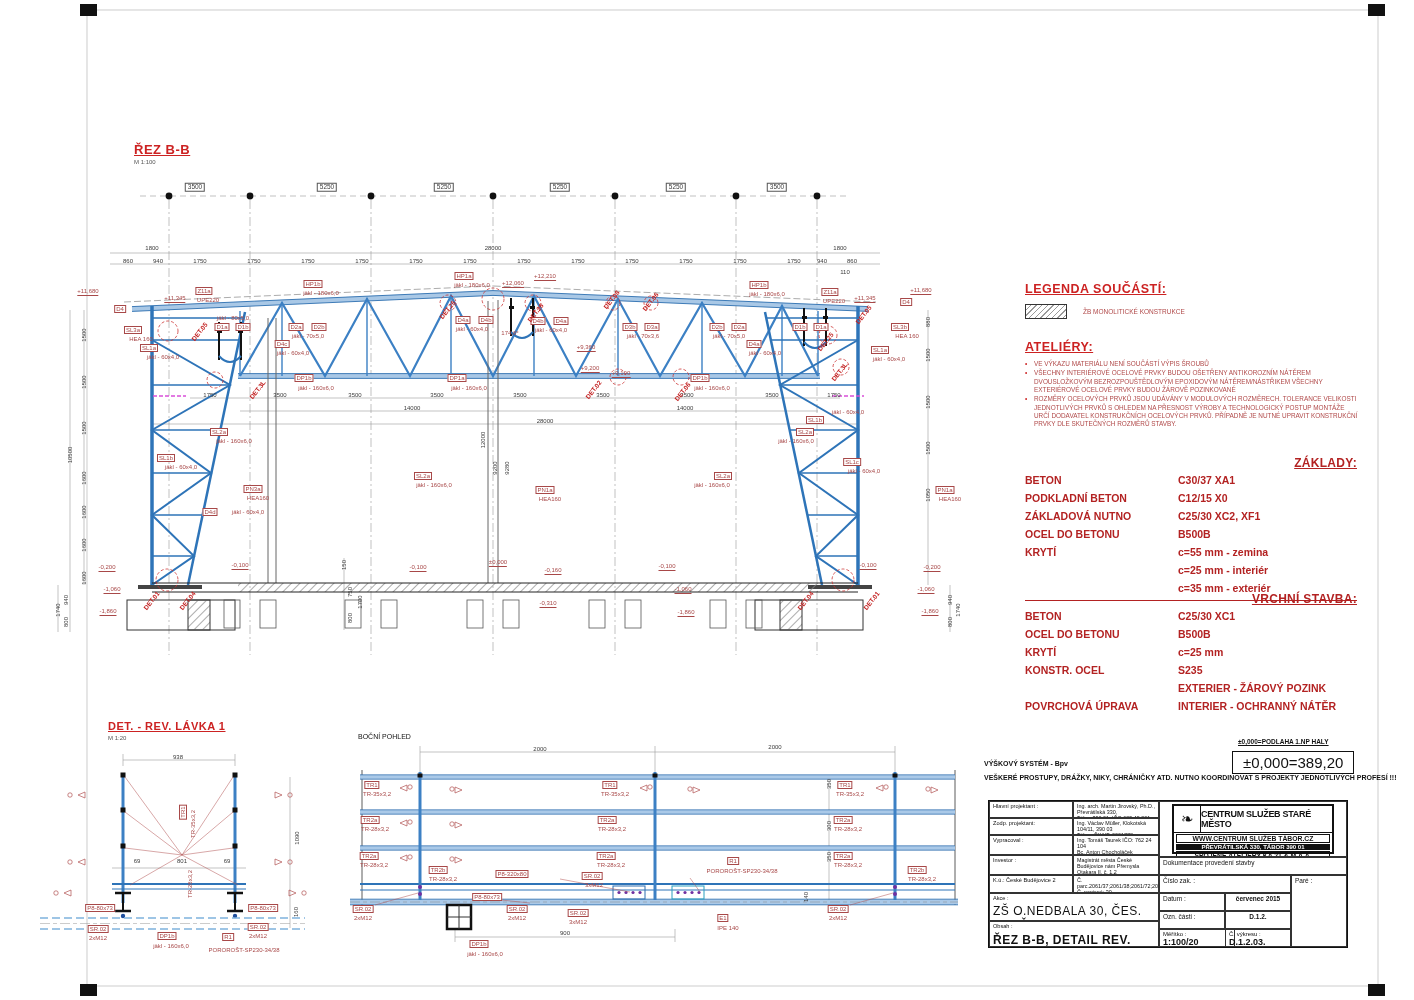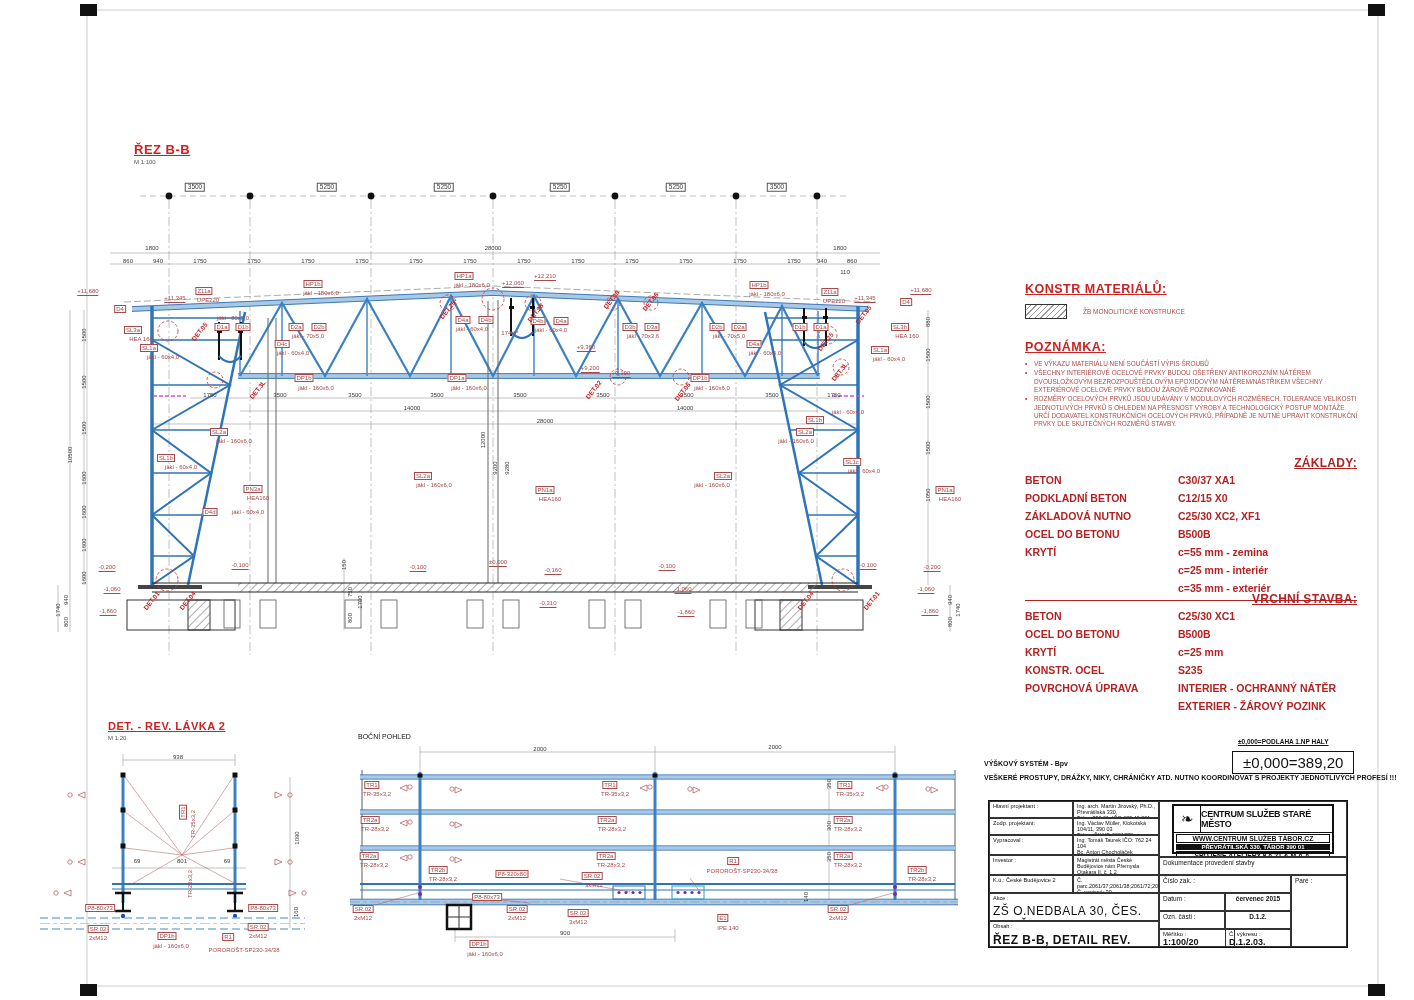--- a/index.html
+++ b/index.html
@@ -328,21 +328,21 @@
         <path d="M375,905 L418,893 M530,903 L472,897 M560,879 L630,892 M690,878 L700,892 M850,905 L893,893"></path>
       </g>
     </g>
   </svg>
 
   <div class="sec-title" style="left:134px;top:140px;">
     <span class="t">ŘEZ B-B</span>
     <span class="s">M 1:100</span>
   </div>
   <div class="sec-title det-title" style="left:108px;top:716px;">
-    <span class="t">DET. - REV. LÁVKA 2</span>
+    <span class="t">DET. - REV. LÁVKA 1</span>
     <span class="s">M 1:20</span>
   </div>
   <div class="note" style="left:358px;top:733px;font-size:7px;">BOČNÍ POHLED</div>
 
   <div class="layer">
       <div class="lbl dbox" style="left: 195px; top: 187px;">3500</div>
       <div class="lbl dbox" style="left: 327px; top: 187px;">5250</div>
       <div class="lbl dbox" style="left: 444px; top: 187px;">5250</div>
       <div class="lbl dbox" style="left: 560px; top: 187px;">5250</div>
       <div class="lbl dbox" style="left: 676px; top: 187px;">5250</div>
@@ -583,29 +583,29 @@
       <div class="lbl red" style="left: 485px; top: 954px;">jäkl - 160x6,0</div>
       <div class="lbl box" style="left: 723px; top: 918px;">E1</div>
       <div class="lbl red" style="left: 728px; top: 928px;">IPE 140</div>
       <div class="lbl dimr" style="left: 829px; top: 784px; transform: translate(-50%, -50%) rotate(-90deg);">350</div>
       <div class="lbl dimr" style="left: 829px; top: 826px; transform: translate(-50%, -50%) rotate(-90deg);">300</div>
       <div class="lbl dimr" style="left: 829px; top: 857px; transform: translate(-50%, -50%) rotate(-90deg);">350</div>
       <div class="lbl dimr" style="left: 806px; top: 897px; transform: translate(-50%, -50%) rotate(-90deg);">140</div>
     </div>
 
   <div class="rcol" style="left:1025px;top:282px;">
-    <div class="rcol-title">KONSTR MATERIÁLŮ:</div>
+    <div class="rcol-title">LEGENDA SOUČÁSTÍ:</div>
     <div class="legend-row">
       <div class="swatch"></div>
       <div class="legend-item">ŽB MONOLITICKÉ KONSTRUKCE</div>
     </div>
   </div>
 
   <div class="rcol" style="left:1025px;top:340px;">
-    <div class="rcol-title">POZNÁMKA:</div>
+    <div class="rcol-title">ATELIÉRY:</div>
     <ul class="pz">
       <li>VE VÝKAZU MATERIÁLU NENÍ SOUČÁSTÍ VÝPIS ŠROUBŮ</li>
       <li>VŠECHNY INTERIÉROVÉ OCELOVÉ PRVKY BUDOU OŠETŘENY ANTIKOROZNÍM NÁTĚREM DVOUSLOŽKOVÝM BEZROZPOUŠTĚDLOVÝM EPOXIDOVÝM NÁTĚREM/NÁSTŘIKEM VŠECHNY EXTERIÉROVÉ OCELOVÉ PRVKY BUDOU ŽÁROVĚ POZINKOVANÉ</li>
       <li>ROZMĚRY OCELOVÝCH PRVKŮ JSOU UDÁVÁNY V MODULOVÝCH ROZMĚRECH. TOLERANCE VELIKOSTI JEDNOTLIVÝCH PRVKŮ S OHLEDEM NA PŘESNOST VÝROBY A TECHNOLOGICKÝ POSTUP MONTÁŽE URČÍ DODAVATEL KONSTRUKČNÍCH OCELOVÝCH PRVKŮ. PŘÍPADNĚ JE NUTNÉ UPRAVIT KONSTRUKČNÍ PRVKY DLE SKUTEČNÝCH ROZMĚRŮ STAVBY.</li>
     </ul>
   </div>
 
   <div class="spec" style="top:456px;">
     <div class="spec-title">ZÁKLADY:</div>
     <div class="spec-row"><span>BETON</span><span class="v">C30/37 XA1</span></div>
@@ -616,22 +616,22 @@
     <div class="spec-row"><span></span><span class="v">c=25 mm - interiér</span></div>
     <div class="spec-row ul"><span></span><span class="v">c=35 mm - exteriér</span></div>
   </div>
 
   <div class="spec" style="top:592px;">
     <div class="spec-title">VRCHNÍ STAVBA:</div>
     <div class="spec-row"><span>BETON</span><span class="v">C25/30 XC1</span></div>
     <div class="spec-row"><span>OCEL DO BETONU</span><span class="v">B500B</span></div>
     <div class="spec-row"><span>KRYTÍ</span><span class="v">c=25 mm</span></div>
     <div class="spec-row"><span>KONSTR. OCEL</span><span class="v">S235</span></div>
+    <div class="spec-row"><span></span><span class="v">EXTERIER - ŽÁROVÝ POZINK</span></div>
     <div class="spec-row"><span>POVRCHOVÁ ÚPRAVA</span><span class="v">INTERIER - OCHRANNÝ NÁTĚR</span></div>
-    <div class="spec-row"><span></span><span class="v">EXTERIER - ŽÁROVÝ POZINK</span></div>
   </div>
 
   <div class="note" style="left:1238px;top:738px;font-size:6.5px;font-weight:bold;text-decoration:underline;">±0,000=PODLAHA 1.NP HALY</div>
   <div class="datum-box">±0,000=389,20</div>
   <div class="note" style="left:984px;top:760px;font-size:7px;font-weight:bold;">VÝŠKOVÝ SYSTÉM - Bpv</div>
   <div class="note" style="left:984px;top:774px;font-size:7px;font-weight:bold;white-space:nowrap;">VEŠKERÉ PROSTUPY, DRÁŽKY, NIKY, CHRÁNIČKY ATD. NUTNO KOORDINOVAT S PROJEKTY JEDNOTLIVÝCH PROFESÍ !!!</div>
 
   <div class="tb" style="left:988px;top:800px;width:358px;height:146px;">
 
     <div class="cell" style="left:0;top:0;width:84px;height:17px;">Hlavní projektant :</div>

